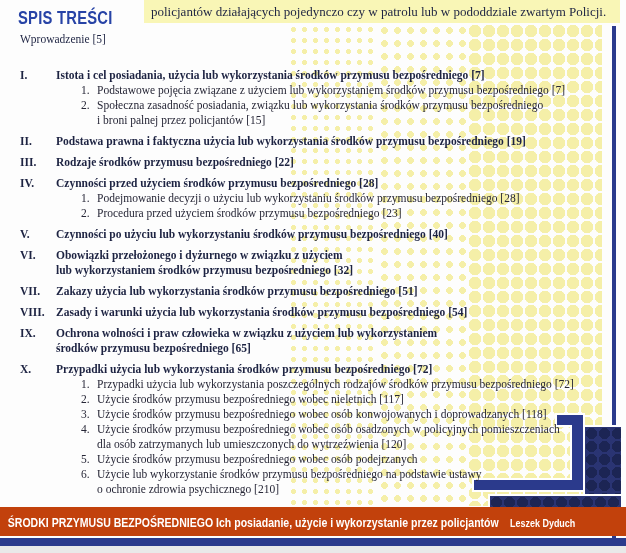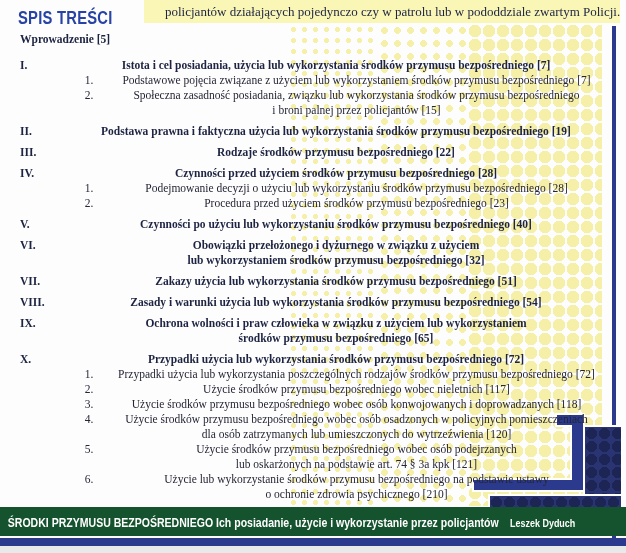--- a/index.html
+++ b/index.html
@@ -4,59 +4,59 @@
 <style>
   html,body{margin:0;padding:0;background:#ffffff;}
   .page{
     position:relative;width:626px;height:553px;overflow:hidden;
     background:#fdfdfd;font-family:"Liberation Serif",serif;
   }
   
   .top-note{
     position:absolute;left:144px;top:0;width:476px;height:23px;
     background:#f9f6b6;color:#1d2342;font-size:13px;line-height:23px;
-    padding-left:21px;box-sizing:border-box;white-space:nowrap;z-index:3;
+    padding-left:7px;box-sizing:border-box;white-space:nowrap;z-index:3;
   }
   
   .page-title{
     position:absolute;left:18px;top:8px;color:#2743a6;
     font-family:"Liberation Sans",sans-serif;font-weight:bold;font-size:18px;
     transform:scaleX(0.82);transform-origin:left center;letter-spacing:.3px;z-index:3;
   }
   
   .dotfield{position:absolute;left:288px;top:24px;width:314px;height:482px;display:flex;z-index:0;}
   .band{height:100%;}
   .b1{width:90px;background-image:radial-gradient(circle 2.4px at 50% 50%, #f5efa8 98%, transparent);background-size:11px 11px;}
   .b2{width:90px;background-image:radial-gradient(circle 3.6px at 50% 50%, #f5efa8 98%, transparent);background-size:13px 13px;}
   .b3{width:134px;background-image:radial-gradient(circle 6.4px at 50% 50%, #f5efa8 98%, transparent);background-size:14px 14px;}
   
   .content{position:absolute;left:20px;top:32px;width:596px;z-index:3;color:#262636;font-size:11.5px;line-height:15px;}
-  .intro{font-weight:bold;color:#1d2342;margin-bottom:11px;}
+  .intro{font-weight:normal;color:#1d2342;margin-bottom:21px;}
   .toc-entry{display:flex;margin-bottom:6px;}
   .roman{width:36px;flex:0 0 36px;font-weight:bold;color:#1d2342;}
-  .entry-lines{flex:1;text-align:center;}
+  .entry-lines{flex:1;}
   .entry-lines .line{white-space:nowrap;}
   .main-line{font-weight:bold;color:#1d2342;}
   .sub-entry{display:flex;margin-left:25px;}
   .sub-num{width:16px;flex:0 0 16px;}
   
   .right-border{position:absolute;left:612px;top:26px;width:4px;height:512px;background:#2b3a8c;z-index:1;}
   
   .corner-block{
     position:absolute;background-color:#2a3473;
     background-image:radial-gradient(circle 5.6px at 50% 50%, #1c2554 98%, transparent);
     background-size:13px 13px;border-top:2px solid #ffffff;border-left:2px solid #ffffff;
     box-sizing:border-box;z-index:2;
   }
   .cb1{left:583px;top:425px;width:38px;height:83px;}
   .cb2{left:488px;top:494px;width:133px;height:14px;}
   .bracket{position:absolute;left:455px;top:405px;z-index:2;}
   
   .footer-bar{
-    position:absolute;left:0;top:507px;width:626px;height:29px;background:#14532d;
+    position:absolute;left:0;top:507px;width:626px;height:29px;background:#c2410c;
     z-index:5;overflow:hidden;
   }
   .footer-inner{
     width:800px;transform:scaleX(0.78);transform-origin:left center;
     font-family:"Liberation Sans",sans-serif;font-weight:bold;color:#ffffff;
     line-height:29px;padding-left:10px;white-space:nowrap;
   }
   .f-title{font-size:13.5px;}
   .f-author{font-size:11.5px;margin-left:10px;}
   .footer-strip{position:absolute;left:0;top:538px;width:626px;height:8px;background:#2b3a8c;z-index:5;}
@@ -215,21 +215,20 @@
                 <div class="sub-num">4.</div>
                 <div class="entry-lines">
                   <div class="line">Użycie środków przymusu bezpośredniego wobec osób osadzonych w policyjnych pomieszczeniach</div>
                   <div class="line">dla osób zatrzymanych lub umieszczonych do wytrzeźwienia [120]</div>
                 </div>
               </div>
               <div class="sub-entry">
                 <div class="sub-num">5.</div>
                 <div class="entry-lines">
                   <div class="line">Użycie środków przymusu bezpośredniego wobec osób podejrzanych</div>
-                  <div class="line">lub oskarżonych na podstawie art. 74 § 3a kpk [121]</div>
                 </div>
               </div>
               <div class="sub-entry">
                 <div class="sub-num">6.</div>
                 <div class="entry-lines">
                   <div class="line">Użycie lub wykorzystanie środków przymusu bezpośredniego na podstawie ustawy</div>
                   <div class="line">o ochronie zdrowia psychicznego [210]</div>
                 </div>
               </div>
             </div>

